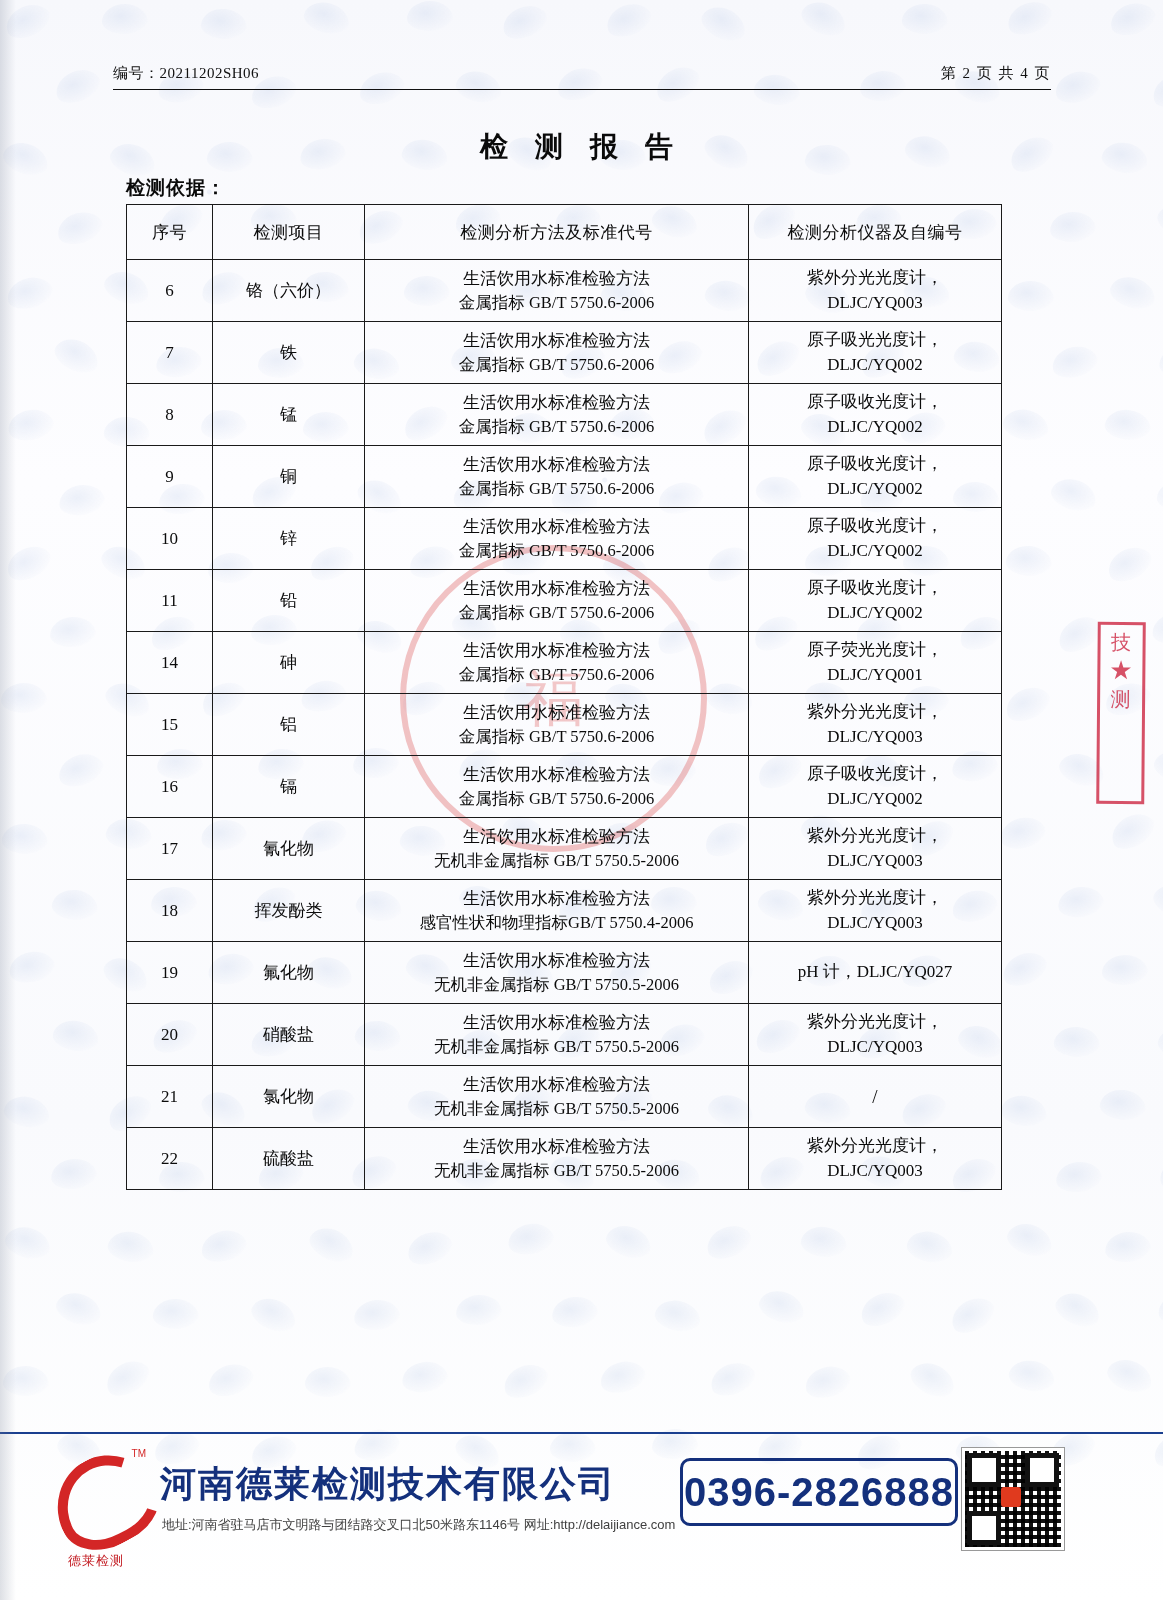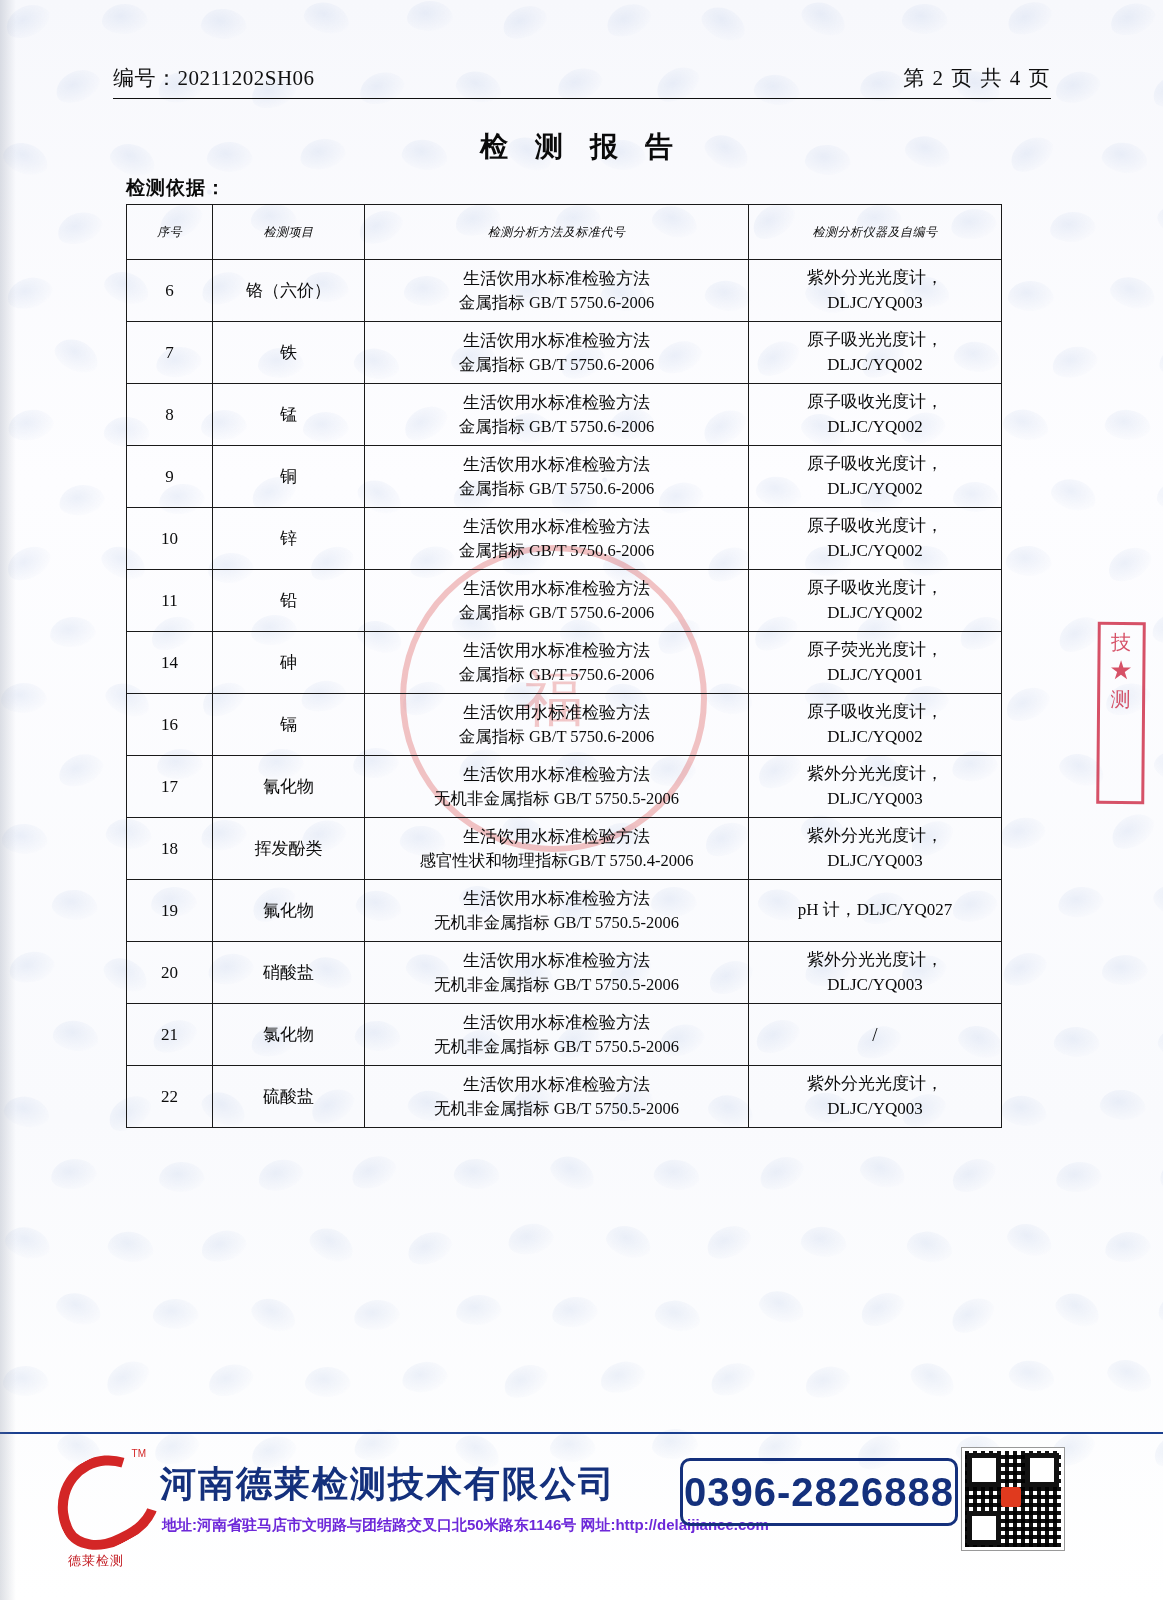--- a/index.html
+++ b/index.html
@@ -49,21 +49,21 @@
 
   
   .doc-head {
     position: absolute;
     left: 113px;
     top: 64px;
     width: 938px;
     display: flex;
     justify-content: space-between;
     align-items: flex-end;
-    font-size: 21px;
+    font-size: 15px;
     color: #101010;
     padding-bottom: 6px;
     border-bottom: 1.6px solid #111;
     letter-spacing: 0.5px;
   }
   .doc-head .code { font-family: "Liberation Serif", serif; }
   .doc-head .pages { letter-spacing: 1.5px; }
 
   .doc-title {
     position: absolute;
@@ -97,24 +97,23 @@
   }
   table.main th, table.main td {
     border: 1.3px solid #1a1a1a;
     text-align: center;
     vertical-align: middle;
     color: #0b0b0b;
     background: transparent;
   }
   table.main th {
     height: 52px;
-    font-size: 12px;
+    font-size: 17px;
     font-weight: normal;
     letter-spacing: 0.5px;
-    font-style: italic;
   }
   table.main td {
     height: 57px;
     font-size: 17px;
     padding: 2px 4px;
   }
   col.c-no { width: 86px; }
   col.c-item { width: 152px; }
   col.c-method { width: 384px; }
   col.c-instr { width: 253px; }
@@ -227,25 +226,24 @@
     font-weight: bold;
     color: #14307c;
     font-family: "Liberation Sans", sans-serif;
     letter-spacing: 2px;
     white-space: nowrap;
   }
   .addr {
     position: absolute;
     left: 162px;
     top: 82px;
-    font-size: 15px;
-    color: #6d28d9;
+    font-size: 13px;
+    color: #404040;
     font-family: "Liberation Sans", sans-serif;
     white-space: nowrap;
-    font-weight: bold;
   }
   .phone-box {
     position: absolute;
     left: 680px;
     top: 24px;
     width: 272px;
     height: 62px;
     border: 3px solid #14307c;
     border-radius: 10px;
     display: flex;
@@ -679,20 +677,32 @@
             <td>
               <span class="meth-l1">生活饮用水标准检验方法</span>
               <span class="meth-l2">金属指标 GB/T 5750.6-2006</span>
             </td>
             <td>
               <span class="instr-l1">原子荧光光度计，</span>
               <span class="instr-l2">DLJC/YQ001</span>
             </td>
           </tr>
           <tr>
+            <td class="idx">15</td>
+            <td>铝</td>
+            <td>
+              <span class="meth-l1">生活饮用水标准检验方法</span>
+              <span class="meth-l2">金属指标 GB/T 5750.6-2006</span>
+            </td>
+            <td>
+              <span class="instr-l1">紫外分光光度计，</span>
+              <span class="instr-l2">DLJC/YQ003</span>
+            </td>
+          </tr>
+          <tr>
             <td class="idx">16</td>
             <td>镉</td>
             <td>
               <span class="meth-l1">生活饮用水标准检验方法</span>
               <span class="meth-l2">金属指标 GB/T 5750.6-2006</span>
             </td>
             <td>
               <span class="instr-l1">原子吸收光度计，</span>
               <span class="instr-l2">DLJC/YQ002</span>
             </td>

